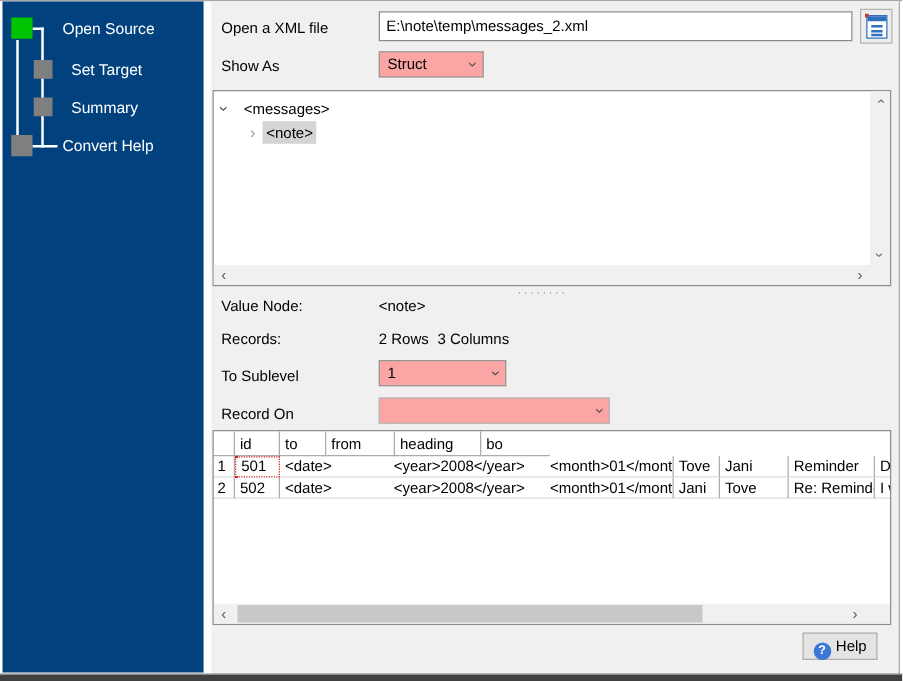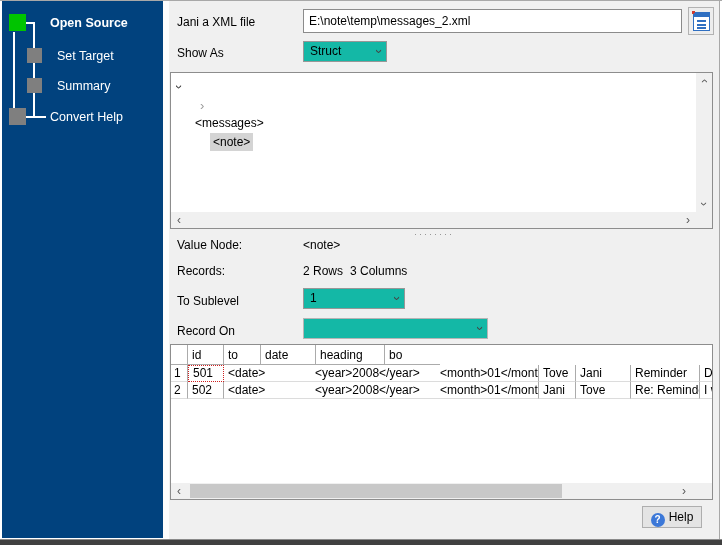--- a/index.html
+++ b/index.html
@@ -14,30 +14,30 @@
   .gap-col { position:absolute; left:163px; top:0; width:6px; height:537px; background:#fdfdfd; }
   .main { position:absolute; left:169px; top:0; width:550px; height:538px; background:#f0f0f0; }
   .right-edge { position:absolute; left:719px; top:0; width:1px; height:538px; background:#a8a8a8; }
   .bottom-strip { position:absolute; left:0; top:538px; width:722px; height:7px; background:#404040; border-top:1px solid #8a8a8a; }
 
   .step-sq { position:absolute; width:17px; height:17px; }
   .sq-active { background:#00c400; }
   .sq-pending { background:#7f7f7f; }
   .conn { position:absolute; background:#ffffff; }
   .step-label { position:absolute; color:#ffffff; font-size:12.5px; white-space:nowrap; }
-  .step-label.bold { font-weight:bold; }
+  .step-label.bold { font-weight:normal; }
 
   
   .lbl { position:absolute; color:#000; white-space:nowrap; }
   .textbox {
     position:absolute; background:#ffffff; border:1px solid #8b8b8b;
     line-height:22px; padding-left:5px; white-space:nowrap; overflow:hidden;
   }
   .combo {
-    position:absolute; background:#14b8a6; border:1px solid #979797;
+    position:absolute; background:#fca5a5; border:1px solid #979797;
     line-height:19px; padding-left:6px; white-space:nowrap;
   }
   .combo .chev {
     position:absolute; right:5px; top:1px; color:#444; font-size:13px;
     transform:rotate(90deg); line-height:17px;
   }
   .btn {
     position:absolute; background:#e4e4e4; border:1px solid #aeaeae;
     text-align:center; line-height:20px; cursor:default;
   }
@@ -49,21 +49,21 @@
   .doc-icon .bar { position:absolute; left:0; top:0; width:15px; height:4px; background:#2f6fc1; }
   .doc-icon .ln { position:absolute; left:3px; width:9px; height:2px; background:#2f6fc1; }
   .doc-icon .dot { position:absolute; left:-2px; top:-2px; width:3px; height:3px; background:#d03a2c; }
 
   
   .tree { position:absolute; left:170px; top:71px; width:543px; height:157px; background:#ffffff; border:1px solid #8d8d8d; }
   .tree-row { position:absolute; height:18px; line-height:18px; white-space:nowrap; }
   .expander { position:absolute; font-size:13px; color:#3c3c3c; }
   .expander.down { transform:rotate(90deg); }
   .expander.closed { color:#9b9b9b; }
-  .tree-text { position:absolute; padding:0 3px;margin-top:36px; }
+  .tree-text { position:absolute; padding:0 3px; }
   .tree-text.selected { background:#d4d4d4; }
 
   
   .sb-track { position:absolute; background:#f0f0f0; }
   .sb-arrow { position:absolute; color:#5a5a5a; font-size:12px; text-align:center; line-height:16px; width:16px; height:16px; }
   .sb-arrow.up { transform:rotate(-90deg); }
   .sb-arrow.down { transform:rotate(90deg); }
   .sb-thumb { position:absolute; background:#c8c8c8; }
 
   .splitter-dots { position:absolute; left:404px; top:229px; width:60px; text-align:center; color:#8a8a8a; font-size:9px; letter-spacing:2px; line-height:8px; }
@@ -113,21 +113,21 @@
     <div class="step-label bold" style="left:48px; top:15px;">Open Source</div>
     <div class="step-label" style="left:55px; top:48px;">Set Target</div>
     <div class="step-label" style="left:55px; top:78px;">Summary</div>
     <div class="step-label" style="left:48px; top:109px;">Convert Help</div>
   </div>
 
   <div class="gap-col"></div>
   <div class="main"></div>
   <div class="right-edge"></div>
 
-  <div class="lbl" style="left:177px; top:14px;">Jani a XML file</div>
+  <div class="lbl" style="left:177px; top:14px;">Open a XML file</div>
   <div class="textbox" style="left:303px; top:8px; width:379px; height:24px;">E:\note\temp\messages_2.xml</div>
   <div class="browse-btn">
     <div class="doc-icon">
       <div class="dot"></div>
       <div class="bar"></div>
       <div class="ln" style="top:7px;"></div>
       <div class="ln" style="top:11px;"></div>
       <div class="ln" style="top:14px;"></div>
     </div>
   </div>
@@ -179,21 +179,21 @@
   <div class="combo" style="left:303px; top:317px; width:185px; height:21px; border-color:#b5b5b5;">
     <span></span>
     <span class="chev">›</span>
   </div>
 
   <div class="grid">
     <div class="grid-row grid-head" style="top:0;">
       <div class="gcell c-num"></div>
       <div class="gcell c-id">id</div>
       <div class="gcell c-to">to</div>
-      <div class="gcell c-from">date</div>
+      <div class="gcell c-from">from</div>
       <div class="gcell c-head">heading</div>
       <div class="gcell c-body">bo</div>
     </div>
 
     <div class="grid-row grid-data" style="top:20px;">
       <div class="gcell c-num">1</div>
       <div class="gcell c-id focus-cell">501</div>
       <div class="gcell c-date">
         <span class="dseg1">&lt;date&gt;</span>
         <span class="dseg2">&lt;year&gt;2008&lt;/year&gt;</span>

